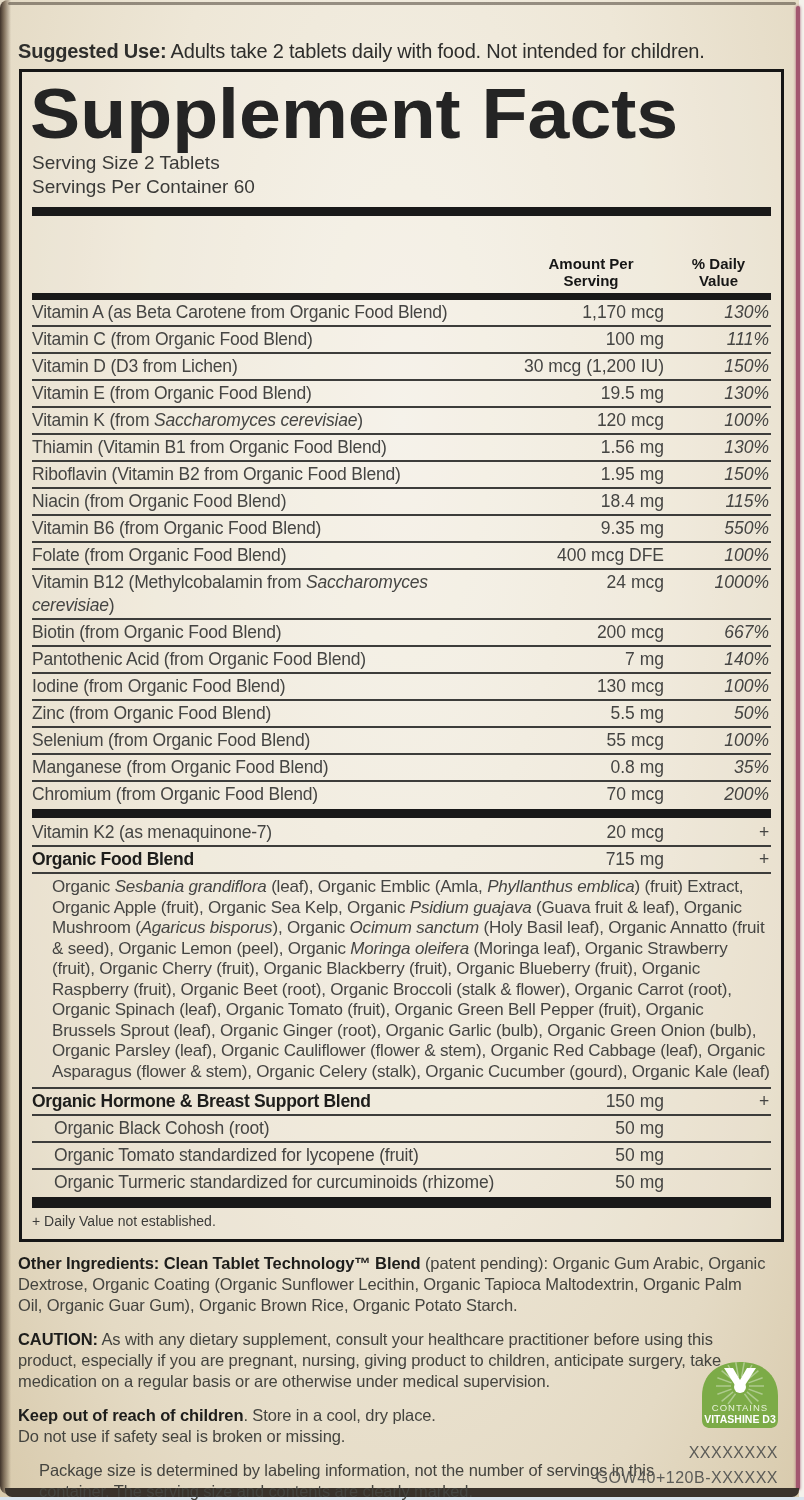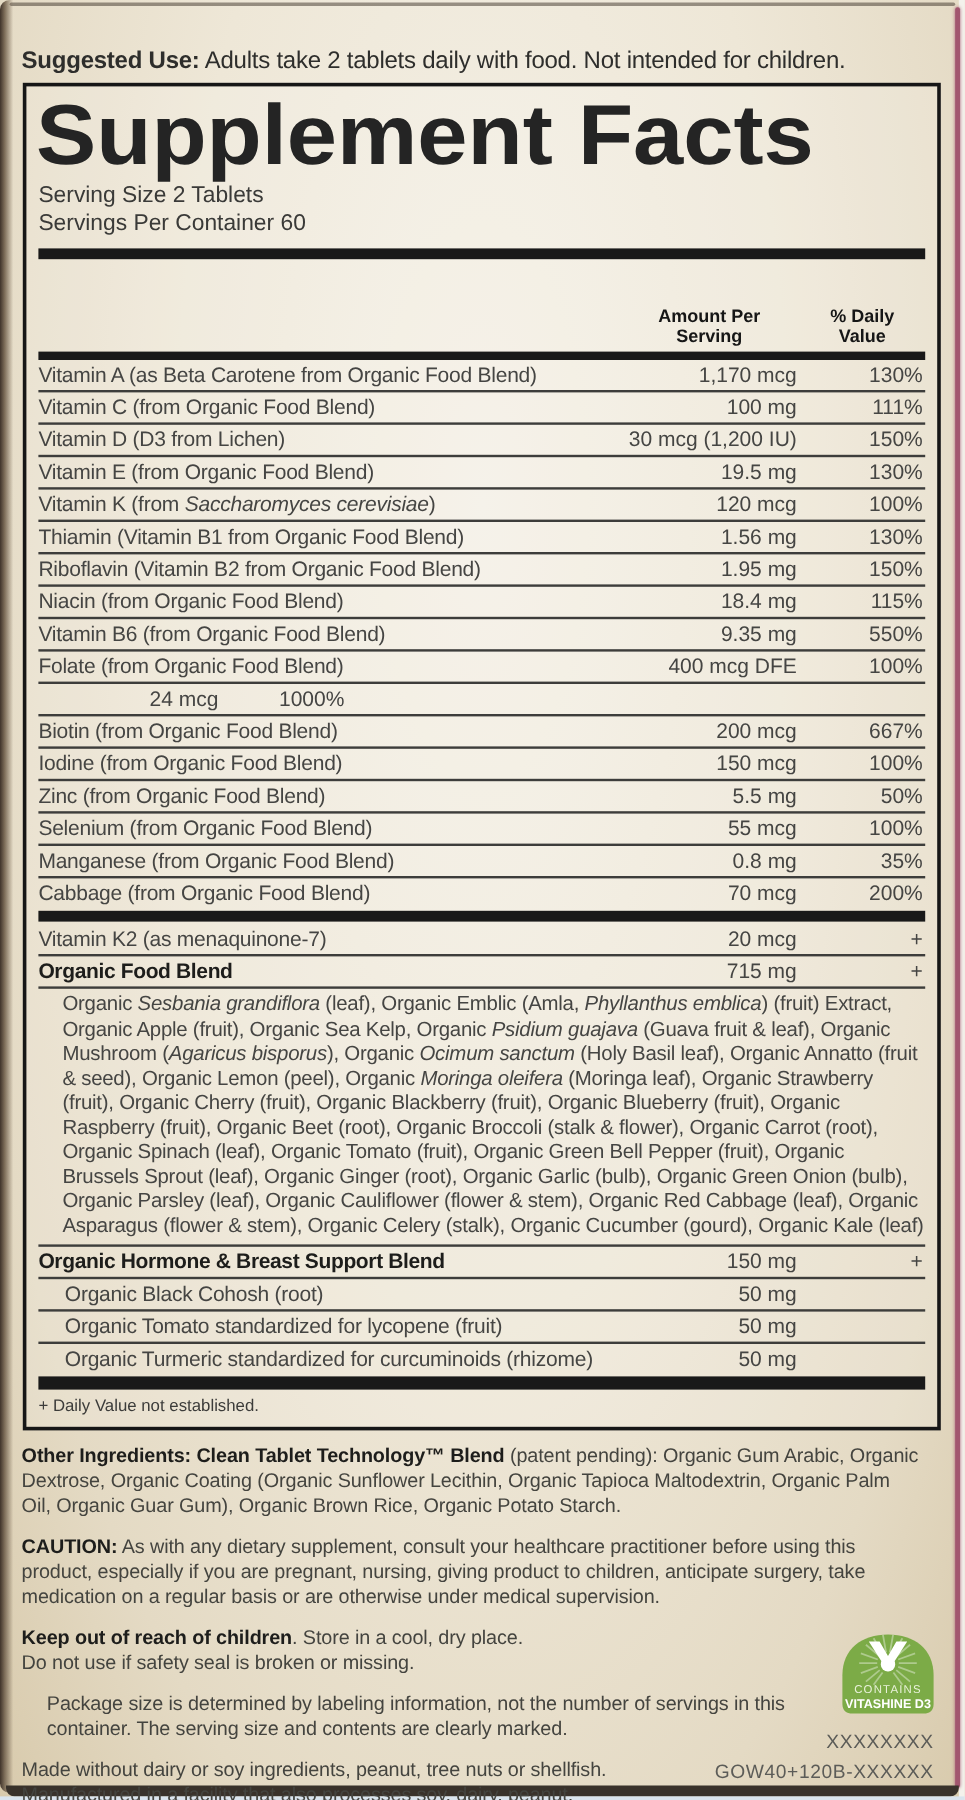--- a/index.html
+++ b/index.html
@@ -38,21 +38,21 @@
   .hdr .sp{flex:1;}
   .hdr .h1,.hdr .h2{font-weight:bold;font-size:15px;line-height:17px;color:#161616;
     white-space:pre-line;text-align:center;}
   .hdr .h1{width:150px;margin-top:36px;}
   .hdr .h2{width:105px;}
 
   .row{display:flex;align-items:baseline;border-bottom:2px solid #3d3d3b;
     font-size:17.5px;line-height:23px;color:#454543;padding:1px 0;}
   .row .nm{flex:1;letter-spacing:-0.2px;}
   .row .amt{text-align:right;white-space:nowrap;min-width:150px;}
-  .row .dv{width:105px;text-align:right;white-space:nowrap;padding-right:2px;}
+  .row .dv{width:105px;text-align:right;white-space:nowrap;padding-right:2px;font-style:italic;}
   .row.nb{border-bottom:none;}
   .row.bold .nm{font-weight:bold;color:#1d1d1b;letter-spacing:-0.3px;}
   .row.sub .nm{padding-left:22px;}
 
   .blendp{font-size:17px;line-height:20.5px;color:#454543;padding:3px 0 5px 20px;
     border-bottom:2px solid #3d3d3b;letter-spacing:-0.2px;}
   .footnote{font-size:14px;color:#3c3c3a;padding:5px 0 2px 0;}
 
   .bottom{padding:11px 18px 0 2px;color:#44443f;}
   .para{font-size:16.5px;line-height:21px;margin:0 0 13px 0;letter-spacing:-0.1px;}
@@ -141,50 +141,56 @@
           <span class="nm">Vitamin B6 (from Organic Food Blend)</span>
           <span class="amt">9.35 mg</span>
           <span class="dv">550%</span>
         </div>
       <div class="row">
           <span class="nm">Folate (from Organic Food Blend)</span>
           <span class="amt">400 mcg DFE</span>
           <span class="dv">100%</span>
         </div>
       <div class="row">
+          <span class="nm"><span>Vitamin B12 (Methylcobalamin from </span><span style="font-style: italic;">Saccharomyces cerevisiae</span><span>)</span></span>
           <span class="amt">24 mcg</span>
           <span class="dv">1000%</span>
         </div>
       <div class="row">
           <span class="nm">Biotin (from Organic Food Blend)</span>
           <span class="amt">200 mcg</span>
           <span class="dv">667%</span>
         </div>
       <div class="row">
+          <span class="nm">Pantothenic Acid (from Organic Food Blend)</span>
+          <span class="amt">7 mg</span>
+          <span class="dv">140%</span>
+        </div>
+      <div class="row">
           <span class="nm">Iodine (from Organic Food Blend)</span>
-          <span class="amt">150 mcg</span>
+          <span class="amt">130 mcg</span>
           <span class="dv">100%</span>
         </div>
       <div class="row">
           <span class="nm">Zinc (from Organic Food Blend)</span>
           <span class="amt">5.5 mg</span>
           <span class="dv">50%</span>
         </div>
       <div class="row">
           <span class="nm">Selenium (from Organic Food Blend)</span>
           <span class="amt">55 mcg</span>
           <span class="dv">100%</span>
         </div>
       <div class="row">
           <span class="nm">Manganese (from Organic Food Blend)</span>
           <span class="amt">0.8 mg</span>
           <span class="dv">35%</span>
         </div>
       <div class="row nb">
-          <span class="nm">Cabbage (from Organic Food Blend)</span>
+          <span class="nm">Chromium (from Organic Food Blend)</span>
           <span class="amt">70 mcg</span>
           <span class="dv">200%</span>
         </div>
 
       <div class="bar bar-c"></div>
 
       <div class="row">
           <span class="nm">Vitamin K2 (as menaquinone-7)</span>
           <span class="amt">20 mcg</span>
           <span class="dv">+</span>

